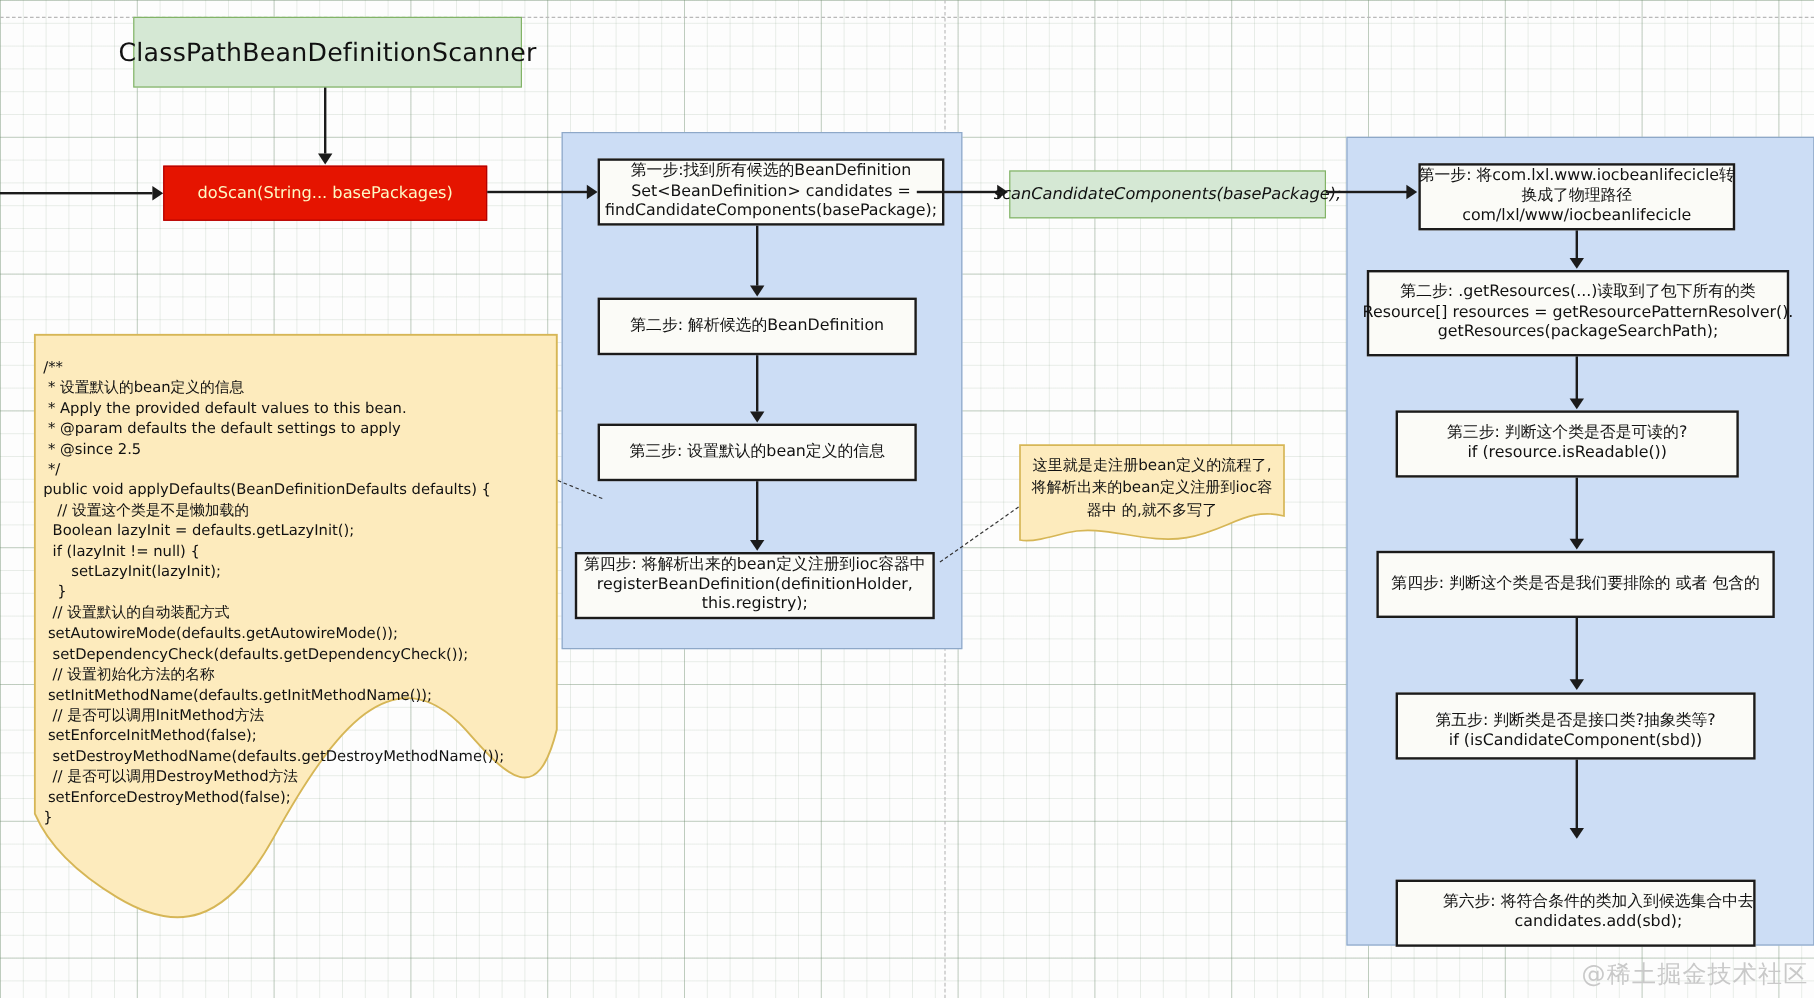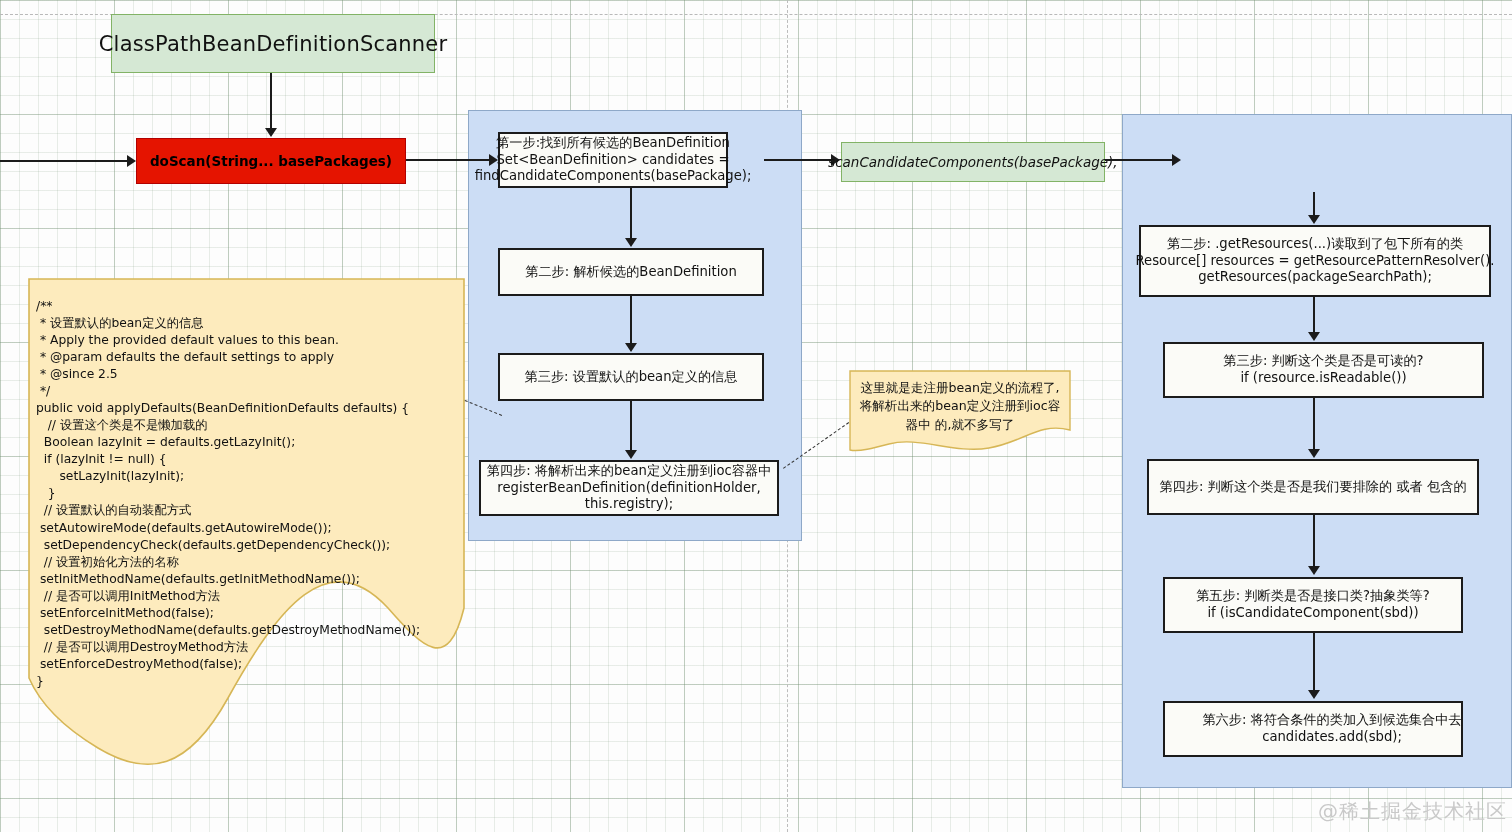--- a/index.html
+++ b/index.html
@@ -36,21 +36,21 @@
   
   .class-box{
     left:111px;top:14px;width:324px;height:59px;
     background:#d5e8d4;border:1px solid #82b366;
     font-size:21px;color:#111;letter-spacing:.2px;
   }
   
   .red-box{
     left:136px;top:138px;width:270px;height:46px;
     background:#e51400;border:1px solid #b20000;
-    color:#000000;font-size:13.5px;font-weight:700;
+    color:#fef9c3;font-size:13.5px;font-weight:400;
   }
   
   .green-pill{
     left:841px;top:142px;width:264px;height:40px;
     background:#d5e8d4;border:1px solid #82b366;
     color:#111;font-size:13.5px;font-style:italic;
   }
 
   
   .panel{
@@ -59,31 +59,31 @@
   #panel-mid{left:468px;top:110px;width:332px;height:429px;}
   #panel-right{left:1122px;top:114px;width:388px;height:672px;}
 
   
   .step{
     background:#fbfbf7;border:2px solid #1b1b1b;
     color:#111;font-size:13.2px;line-height:1.28;
     padding:4px 6px;
   }
   
-  #mid-s1{left:498px;top:132px;width:230px;height:56px;}
+  #mid-s1{left:498px;top:132px;width:289px;height:56px;}
   #mid-s2{left:498px;top:248px;width:266px;height:48px;}
   #mid-s3{left:498px;top:353px;width:266px;height:48px;}
   #mid-s4{left:479px;top:460px;width:300px;height:56px;}
   
   #r-s1{left:1182px;top:136px;width:264px;height:56px;}
   #r-s2{left:1139px;top:225px;width:352px;height:72px;}
-  #r-s3{left:1163px;top:342px;width:321px;height:56px;}
+  #r-s3{left:1163px;top:342px;width:286px;height:56px;}
   #r-s4{left:1147px;top:459px;width:332px;height:56px;}
-  #r-s5{left:1163px;top:577px;width:300px;height:56px;}
-  #r-s6{left:1163px;top:701px;width:300px;height:56px;padding-left:44px;}
+  #r-s5{left:1163px;top:577px;width:300px;height:56px;align-items:flex-end;}
+  #r-s6{left:1163px;top:733px;width:300px;height:56px;padding-left:44px;}
 
   .step .ln{display:block;white-space:nowrap;}
   .step .inner{display:block;}
 
   
   .conn{position:absolute;background:#1b1b1b;}
   .v{width:2px;}
   .h{height:2px;}
   .arrow-d{position:absolute;width:0;height:0;
      border-left:6px solid transparent;border-right:6px solid transparent;
@@ -232,20 +232,27 @@
   <div class="conn h" style="left:764px;top:159px;width:68px;"></div>
   <div class="arrow-r" style="left:831px;top:154px;"></div>
 
   <div class="node green-pill">
     <span>scanCandidateComponents(basePackage);</span>
   </div>
 
   <div class="conn h" style="left:1105px;top:159px;width:68px;"></div>
   <div class="arrow-r" style="left:1172px;top:154px;"></div>
 
+  <div class="node step" id="r-s1">
+    <span class="inner">
+      <span class="ln">第一步: 将com.lxl.www.iocbeanlifecicle转</span>
+      <span class="ln">换成了物理路径</span>
+      <span class="ln">com/lxl/www/iocbeanlifecicle</span>
+    </span>
+  </div>
 
   <div class="conn v" style="left:1313px;top:192px;height:24px;"></div>
   <div class="arrow-d" style="left:1308px;top:215px;"></div>
 
   <div class="node step" id="r-s2">
     <span class="inner">
       <span class="ln">第二步: .getResources(...)读取到了包下所有的类</span>
       <span class="ln">Resource[] resources = getResourcePatternResolver().</span>
       <span class="ln">getResources(packageSearchPath);</span>
     </span>

